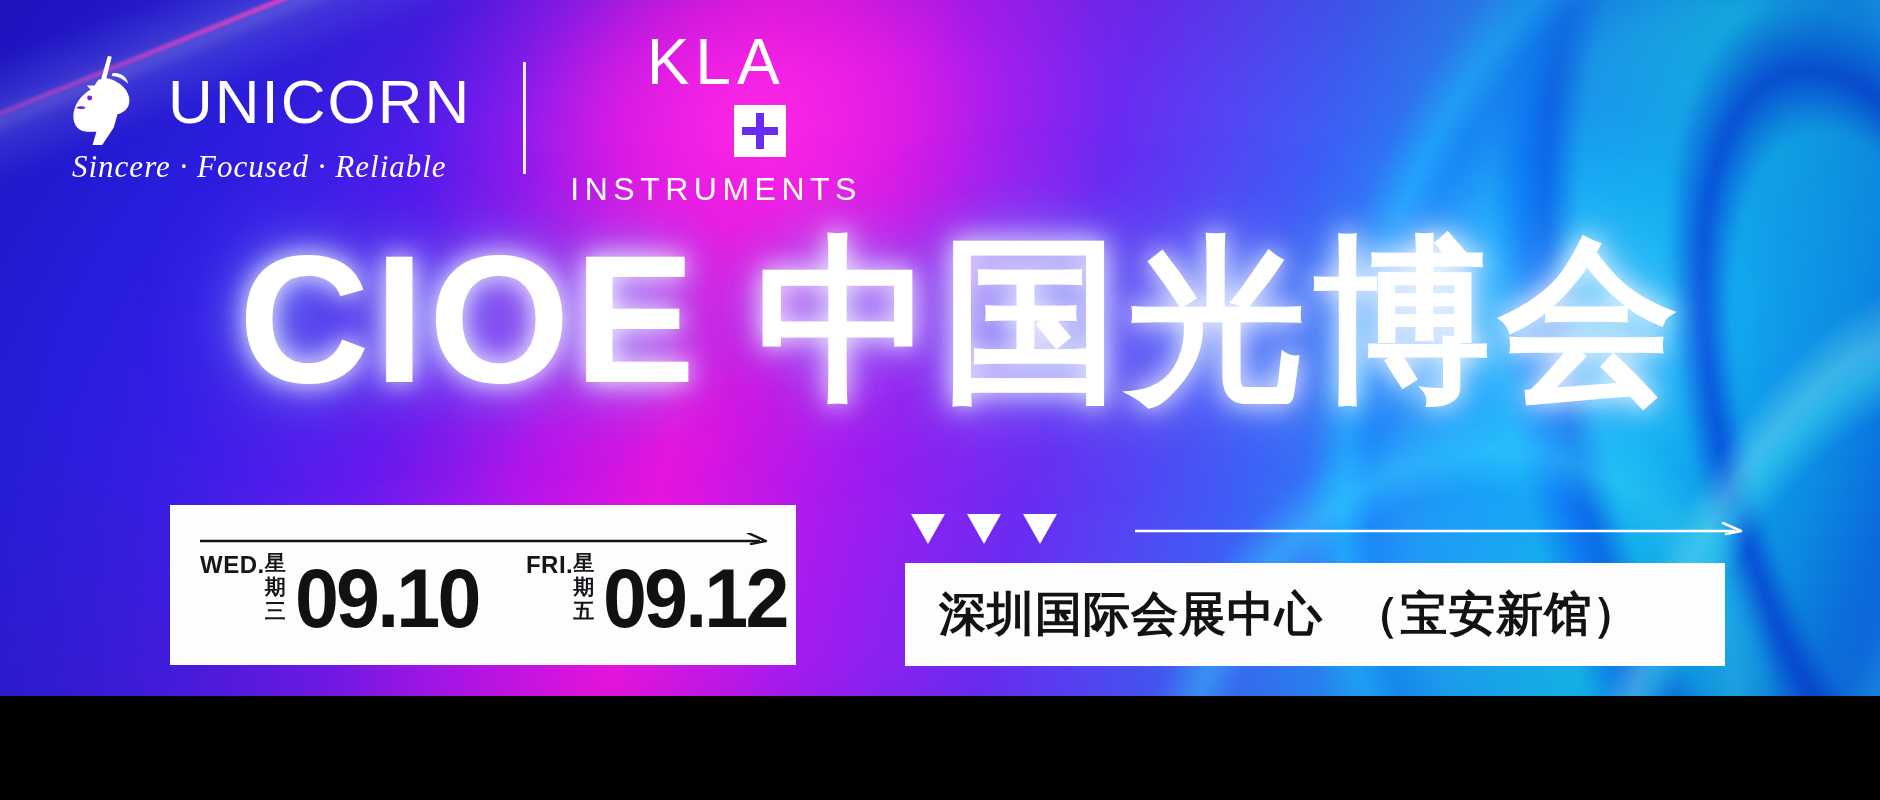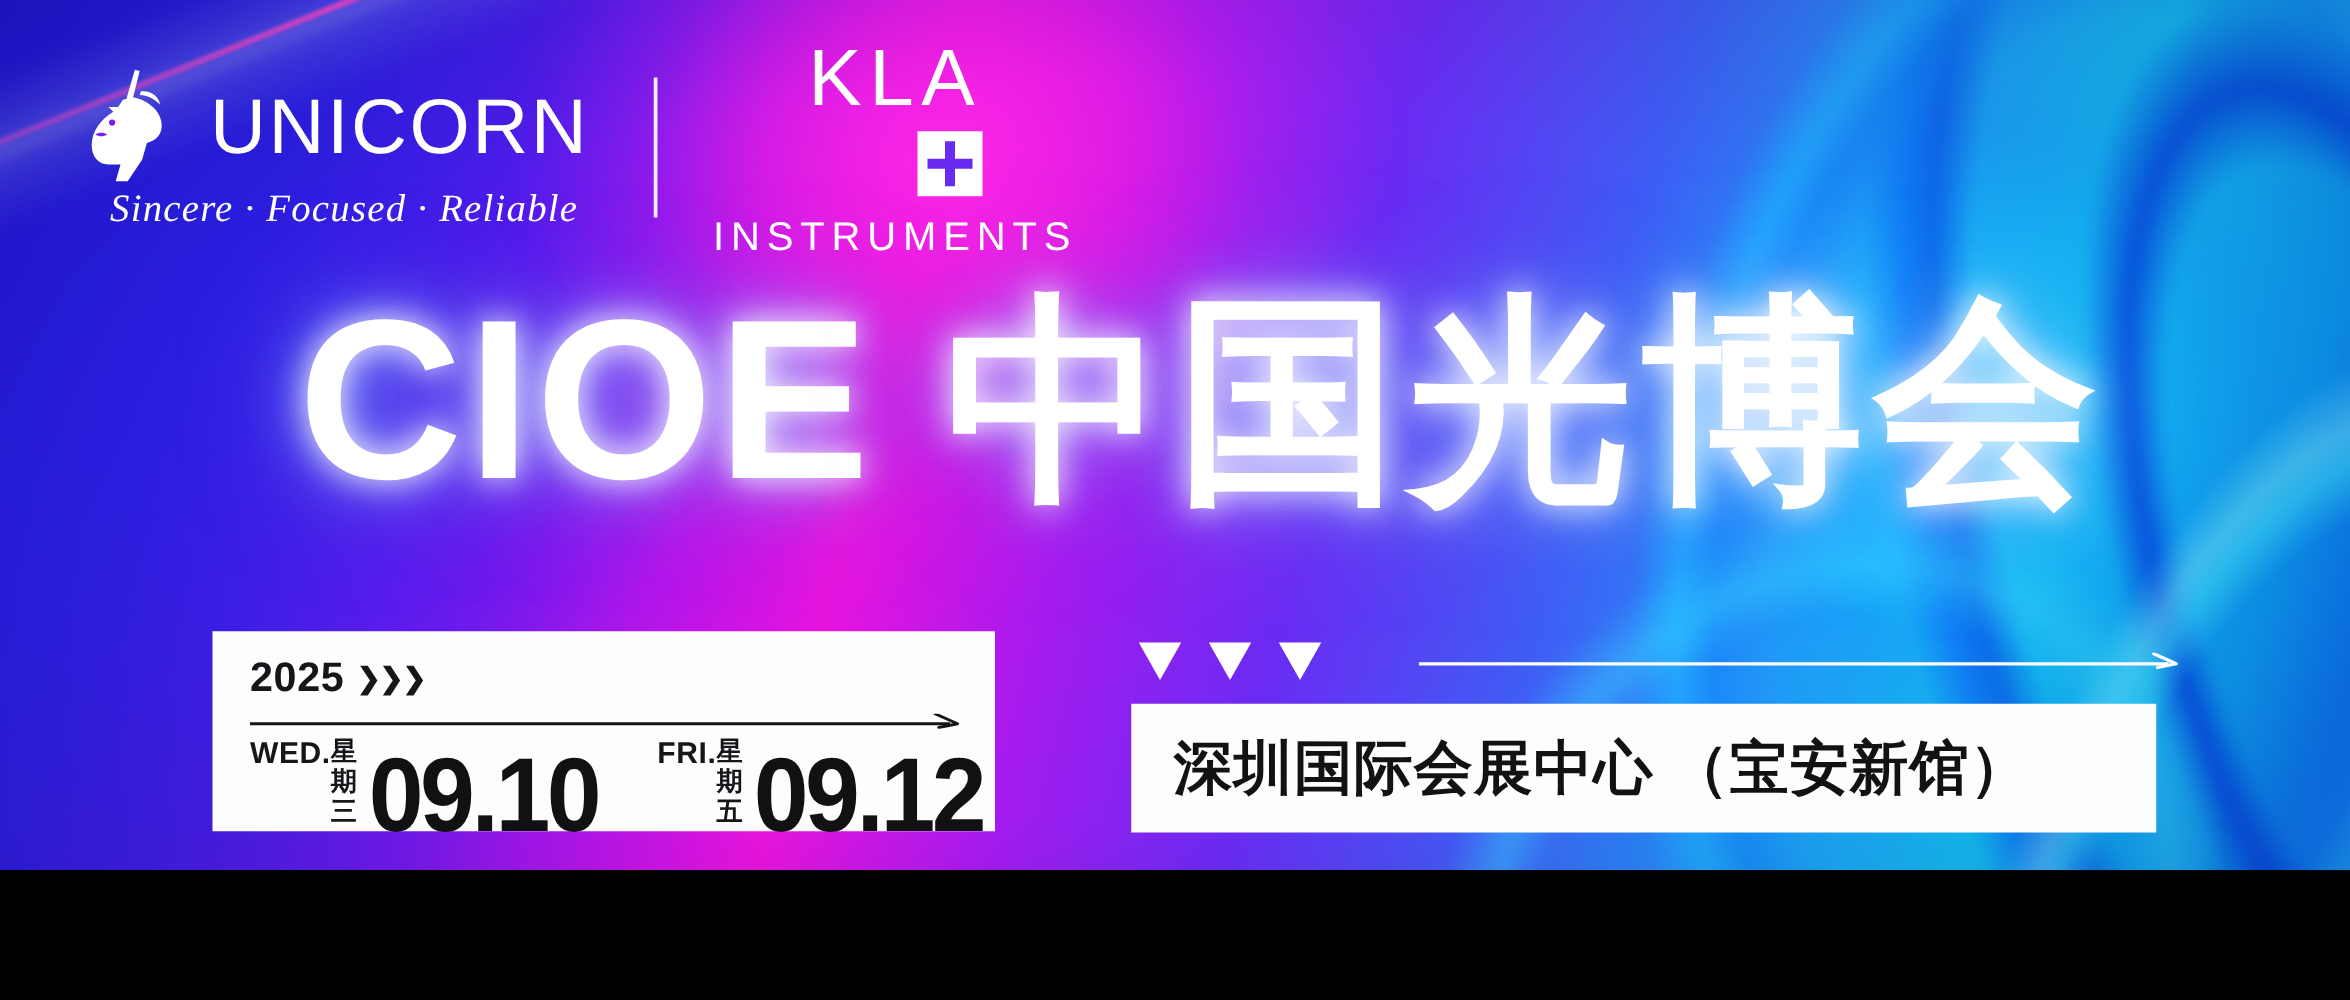--- a/index.html
+++ b/index.html
@@ -193,21 +193,21 @@
     line-height: 1;
     margin-top: 6px;
   }
   .unicorn-tagline {
     color: #fff;
     font-family: "Liberation Serif", serif;
     font-style: italic;
     font-size: 31px;
     letter-spacing: 1px;
     margin-top: 2px;
-    margin-left: 30px;
+    margin-left: 14px;
     white-space: nowrap;
   }
   .logo-divider {
     width: 3px;
     height: 112px;
     background: rgba(255,255,255,0.92);
     margin: 0 44px 0 52px;
   }
   .kla-block {
     display: flex;
@@ -375,21 +375,21 @@
   .venue-rule svg { display: block; }
   .venue-card {
     margin-top: 10px;
     width: 820px; height: 103px;
     background: #fdfdfd;
     display: flex;
     align-items: center;
     padding-left: 34px;
   }
   .venue-text {
-    font-family: Liberation Serif, serif;
+    font-family: Liberation Mono, monospace;
     font-weight: bold;
     font-size: 47px;
     color: #121214;
     letter-spacing: 1px;
     white-space: nowrap;
     text-align: center;
   }
 </style>
 </head>
 <body>
@@ -436,24 +436,20 @@
     </div>
 
   </div>
 
   <div class="headline">
     <span class="headline-en">CIOE</span>
     <span class="headline-cn">中国光博会</span>
   </div>
 
   <div class="date-card">
-    <div class="date-year-row">
-      <span class="date-year">2025</span>
-      <span class="date-chevrons">❯❯❯</span>
-    </div>
 
     <div class="date-arrow">
       <svg width="570" height="12" viewBox="0 0 570 12" aria-hidden="true">
         <line x1="0" y1="8" x2="560" y2="8" stroke="#16161a" stroke-width="2.4"></line>
         <path d="M548 0 L566 8 L551 11" fill="none" stroke="#16161a" stroke-width="2.4" stroke-linecap="round" stroke-linejoin="round"></path>
       </svg>
     </div>
 
     <div class="date-values">
 

